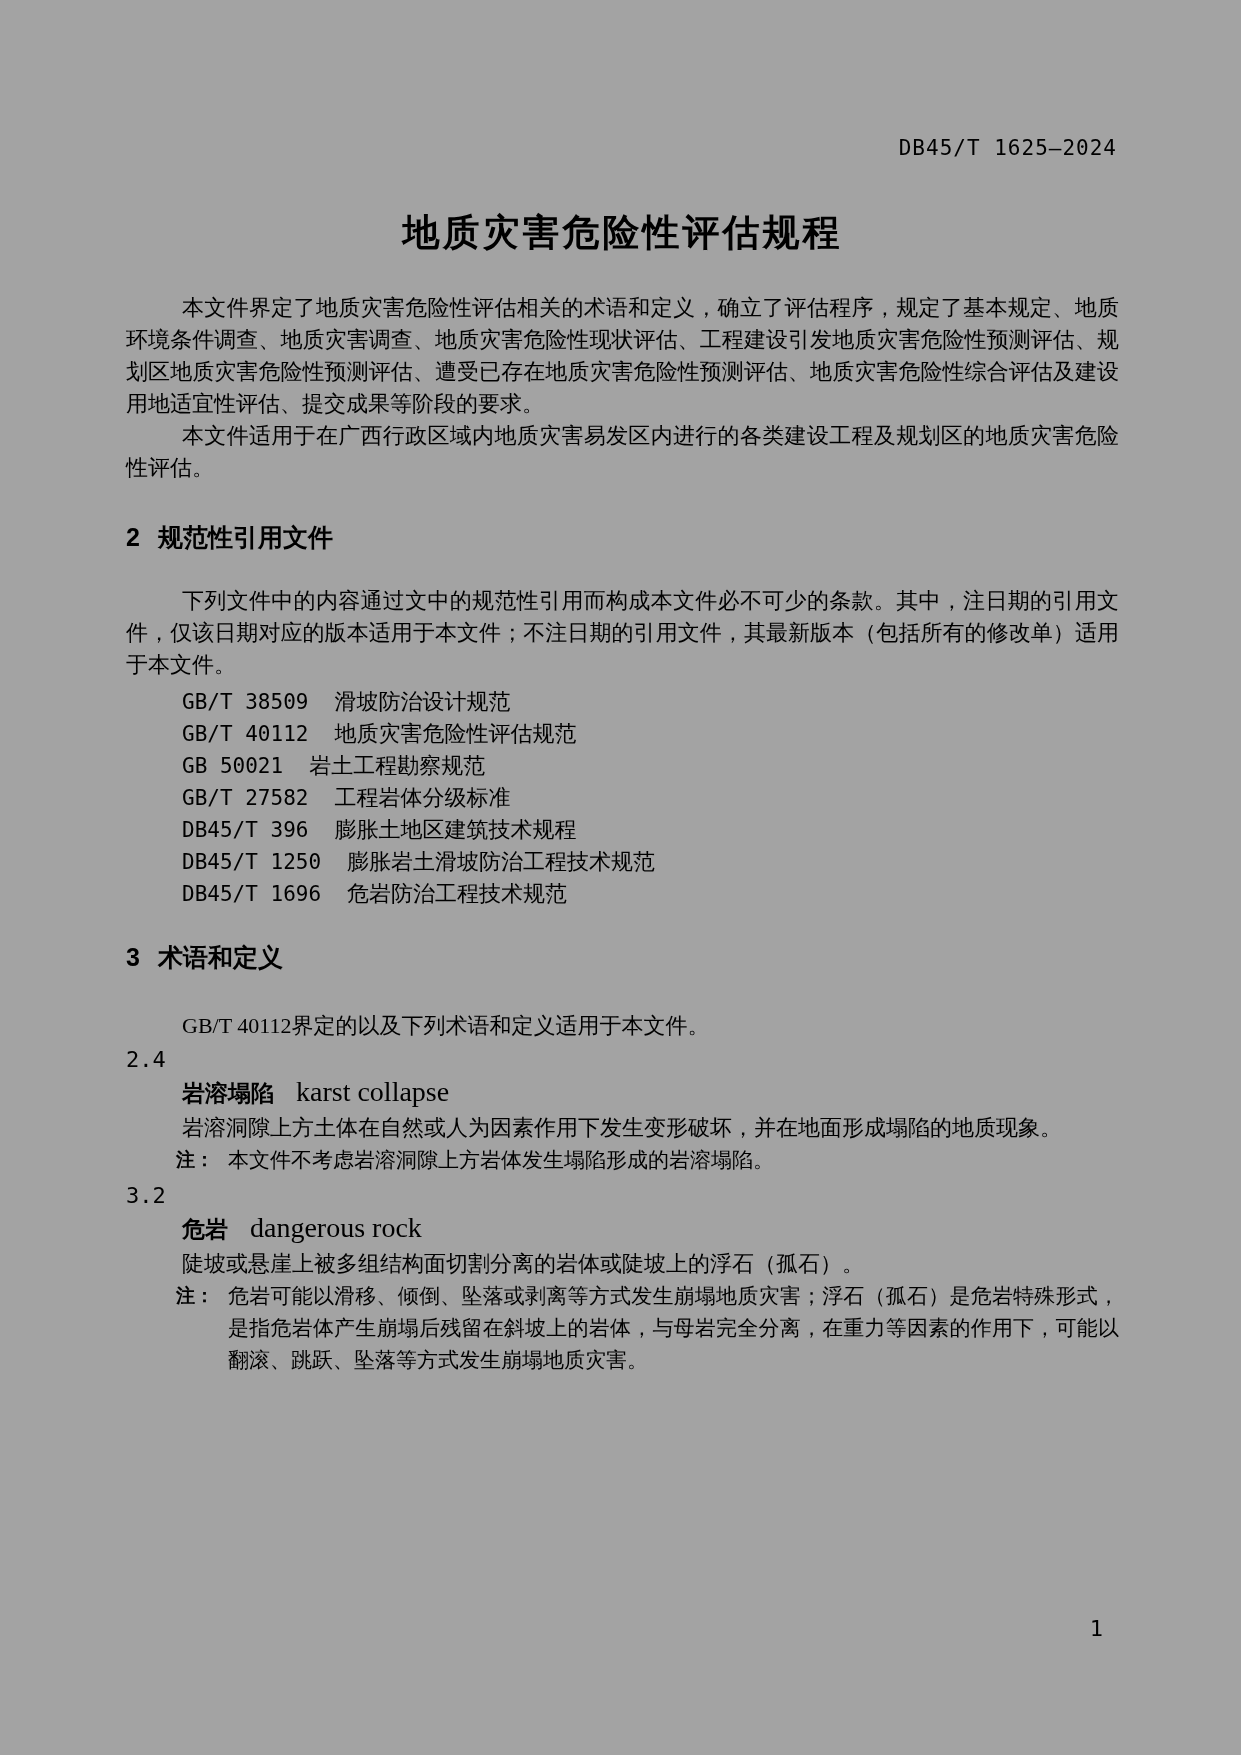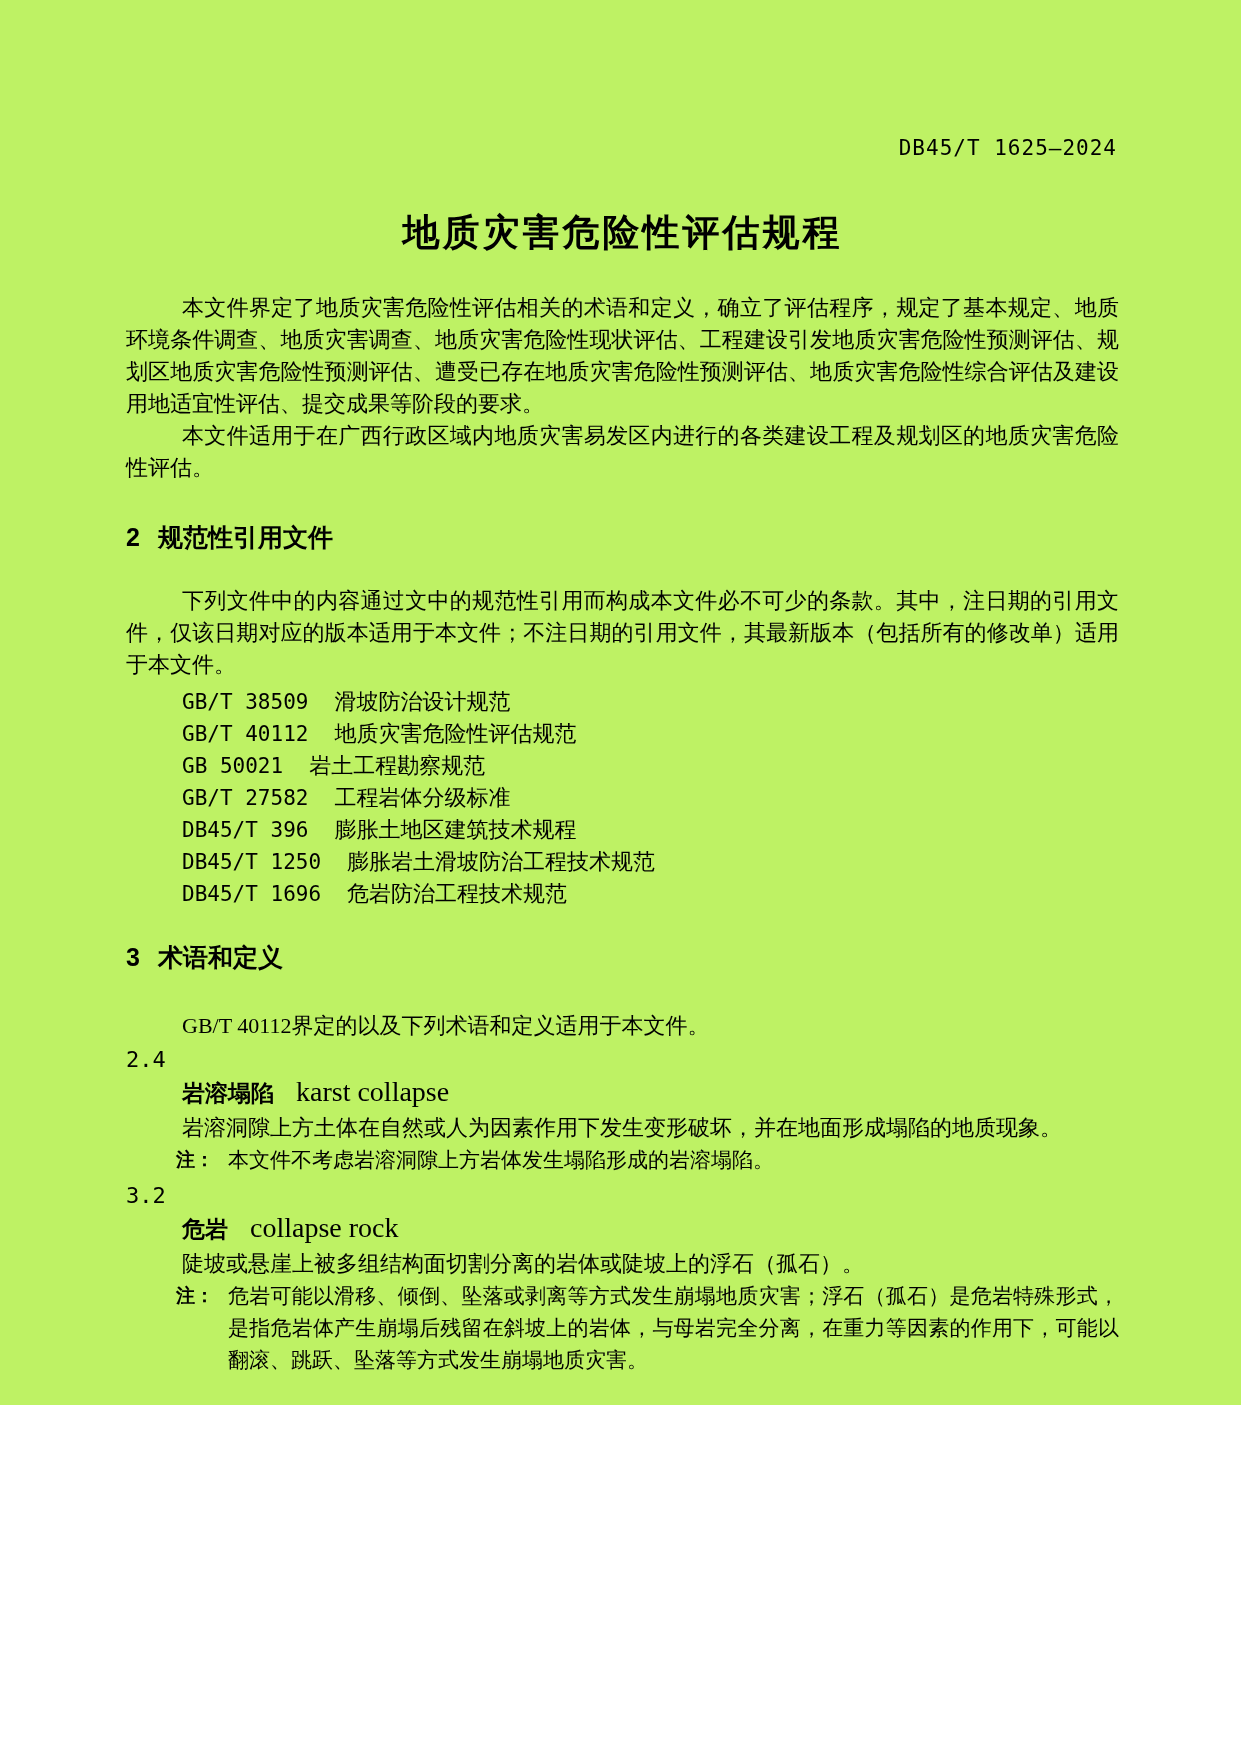--- a/index.html
+++ b/index.html
@@ -1,21 +1,21 @@
 <!DOCTYPE html>
 <html><head>
 <meta charset="utf-8">
 <style>
   * { margin:0; padding:0; box-sizing:border-box; }
   html, body { background:#ffffff; }
   .page {
     position:relative;
     width:1241px;
-    height:1405px;
-    background:#bef264;
+    height:1755px;
+    background:#a3a3a3;
     color:#000;
     font-family:"Liberation Serif","DejaVu Serif",serif;
     overflow:hidden;
   }
   .doc-number {
     position:absolute;
     top:136px;
     right:124px;
     font-family:"DejaVu Sans Mono","Liberation Mono",monospace;
     font-size:21px;
@@ -184,21 +184,21 @@
       <div class="term-def">岩溶洞隙上方土体在自然或人为因素作用下发生变形破坏，并在地面形成塌陷的地质现象。</div>
       <div class="term-note">
         <span class="note-label">注：</span>
         <span class="note-text">本文件不考虑岩溶洞隙上方岩体发生塌陷形成的岩溶塌陷。</span>
       </div>
     </div>
 
     <div class="term-block term-block-2">
       <div class="term-num">3.2</div>
       <div class="term-title">
-        <span class="term-zh">危岩</span><span class="term-en">collapse rock</span>
+        <span class="term-zh">危岩</span><span class="term-en">dangerous rock</span>
       </div>
       <div class="term-def">陡坡或悬崖上被多组结构面切割分离的岩体或陡坡上的浮石（孤石）。</div>
       <div class="term-note">
         <span class="note-label">注：</span>
         <span class="note-text">危岩可能以滑移、倾倒、坠落或剥离等方式发生崩塌地质灾害；浮石（孤石）是危岩特殊形式，是指危岩体产生崩塌后残留在斜坡上的岩体，与母岩完全分离，在重力等因素的作用下，可能以翻滚、跳跃、坠落等方式发生崩塌地质灾害。</span>
       </div>
     </div>
 
   </div>
 

